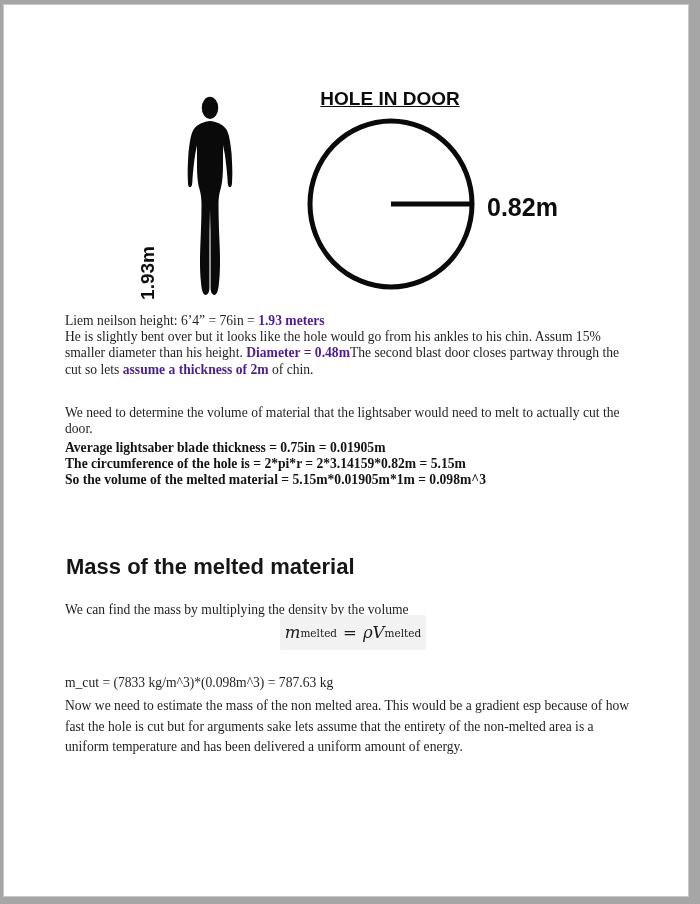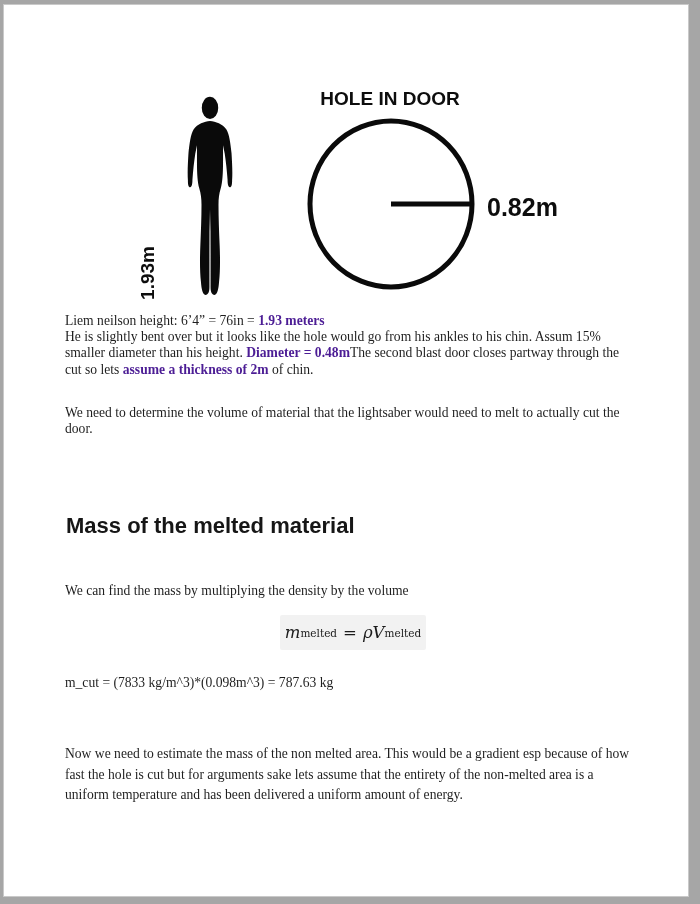--- a/index.html
+++ b/index.html
@@ -22,55 +22,55 @@
     transform:rotate(-90deg);
     font-family:"Liberation Sans",sans-serif;
     font-weight:700;font-size:19px;color:#0d0d0d;
     text-align:center;line-height:22px;
   }
   .human-svg{position:absolute;left:173px;top:8px;width:68px;height:204px;}
   .circle-title{
     position:absolute;left:305px;top:0px;width:164px;
     font-family:"Liberation Sans",sans-serif;
     font-weight:700;font-size:19px;color:#0d0d0d;
-    text-align:center;letter-spacing:0px;
+    text-align:center;letter-spacing:0px;text-decoration:underline;
   }
   .circle-svg{position:absolute;left:302px;top:29px;width:172px;height:174px;}
   .radius-label{
     position:absolute;left:484px;top:105px;
     font-family:"Liberation Sans",sans-serif;
     font-weight:700;font-size:25px;color:#0d0d0d;
   }
   
   .tb{
     position:absolute;left:62px;width:574px;
     font-size:13.6px;line-height:16.2px;color:#1e1e1e;
   }
   .tb b,.tb .b{font-weight:700;color:#4c1d95;}
   .intro{top:309px;}
   .volume-note{top:389px;margin-top:12px;}
   .calc{top:436px;font-weight:700;color:#141414;}
   .heading{
-    position:absolute;left:63px;top:494px;width:574px;
+    position:absolute;left:63px;top:535px;width:574px;
     font-family:"Liberation Sans",sans-serif;
     font-weight:700;font-size:22px;line-height:26px;color:#161616;
   }
   .density-note{top:542px;line-height:22.5px;}
-  .mass-note{top:579px;}
+  .mass-note{top:598px;}
   .formula-box{
     position:absolute;left:277px;top:611px;width:146px;height:35px;
     background:#f2f2f2;border-radius:2px;
     display:flex;align-items:center;justify-content:center;
     font-family:"DejaVu Serif",serif;font-size:16.5px;color:#1b1b1b;
   }
   .formula-box i{font-style:italic;}
   .formula-box sub{font-size:10.5px;font-style:normal;line-height:0;}
   .formula-box .eq{padding:0 6px;font-style:normal;}
   .mass-calc{top:664px;margin-top:7px;}
-  .non-melted-note{top:692px;line-height:20.5px;margin-top:48px;}
+  .non-melted-note{top:692px;line-height:20.5px;}
 </style>
 </head>
 <body>
 
 <div class="page">
 
   <div class="figure">
 
     <div class="height-label">1.93m</div>
 
@@ -123,20 +123,25 @@
     <div class="radius-label">0.82m</div>
   </div>
 
   <div class="tb intro">
     <div><span>Liem neilson height: 6’4” = 76in = </span><span class="b">1.93 meters</span></div>
     <div><span>He is slightly bent over but it looks like the hole would go from his ankles to his chin. Assum 15% smaller diameter than his height. </span><span class="b">Diameter = 0.48m</span><span>The second blast door closes partway through the cut so lets </span><span class="b">assume a thickness of 2m</span><span> of chin.</span></div>
   </div>
 
   <div class="tb volume-note">We need to determine the volume of material that the lightsaber would need to melt to actually cut the door.</div>
 
+  <div class="tb calc">
+    <div>Average lightsaber blade thickness = 0.75in = 0.01905m</div>
+    <div>The circumference of the hole is = 2*pi*r = 2*3.14159*0.82m = 5.15m</div>
+    <div>So the volume of the melted material = 5.15m*0.01905m*1m = 0.098m^3</div>
+  </div>
 
   <h1 class="heading">Mass of the melted material</h1>
 
 
   <div class="tb mass-note">We can find the mass by multiplying the density by the volume</div>
 
   <div class="formula-box">
     <i>m</i>
       <sub>melted</sub>
       <span class="eq">=</span>

